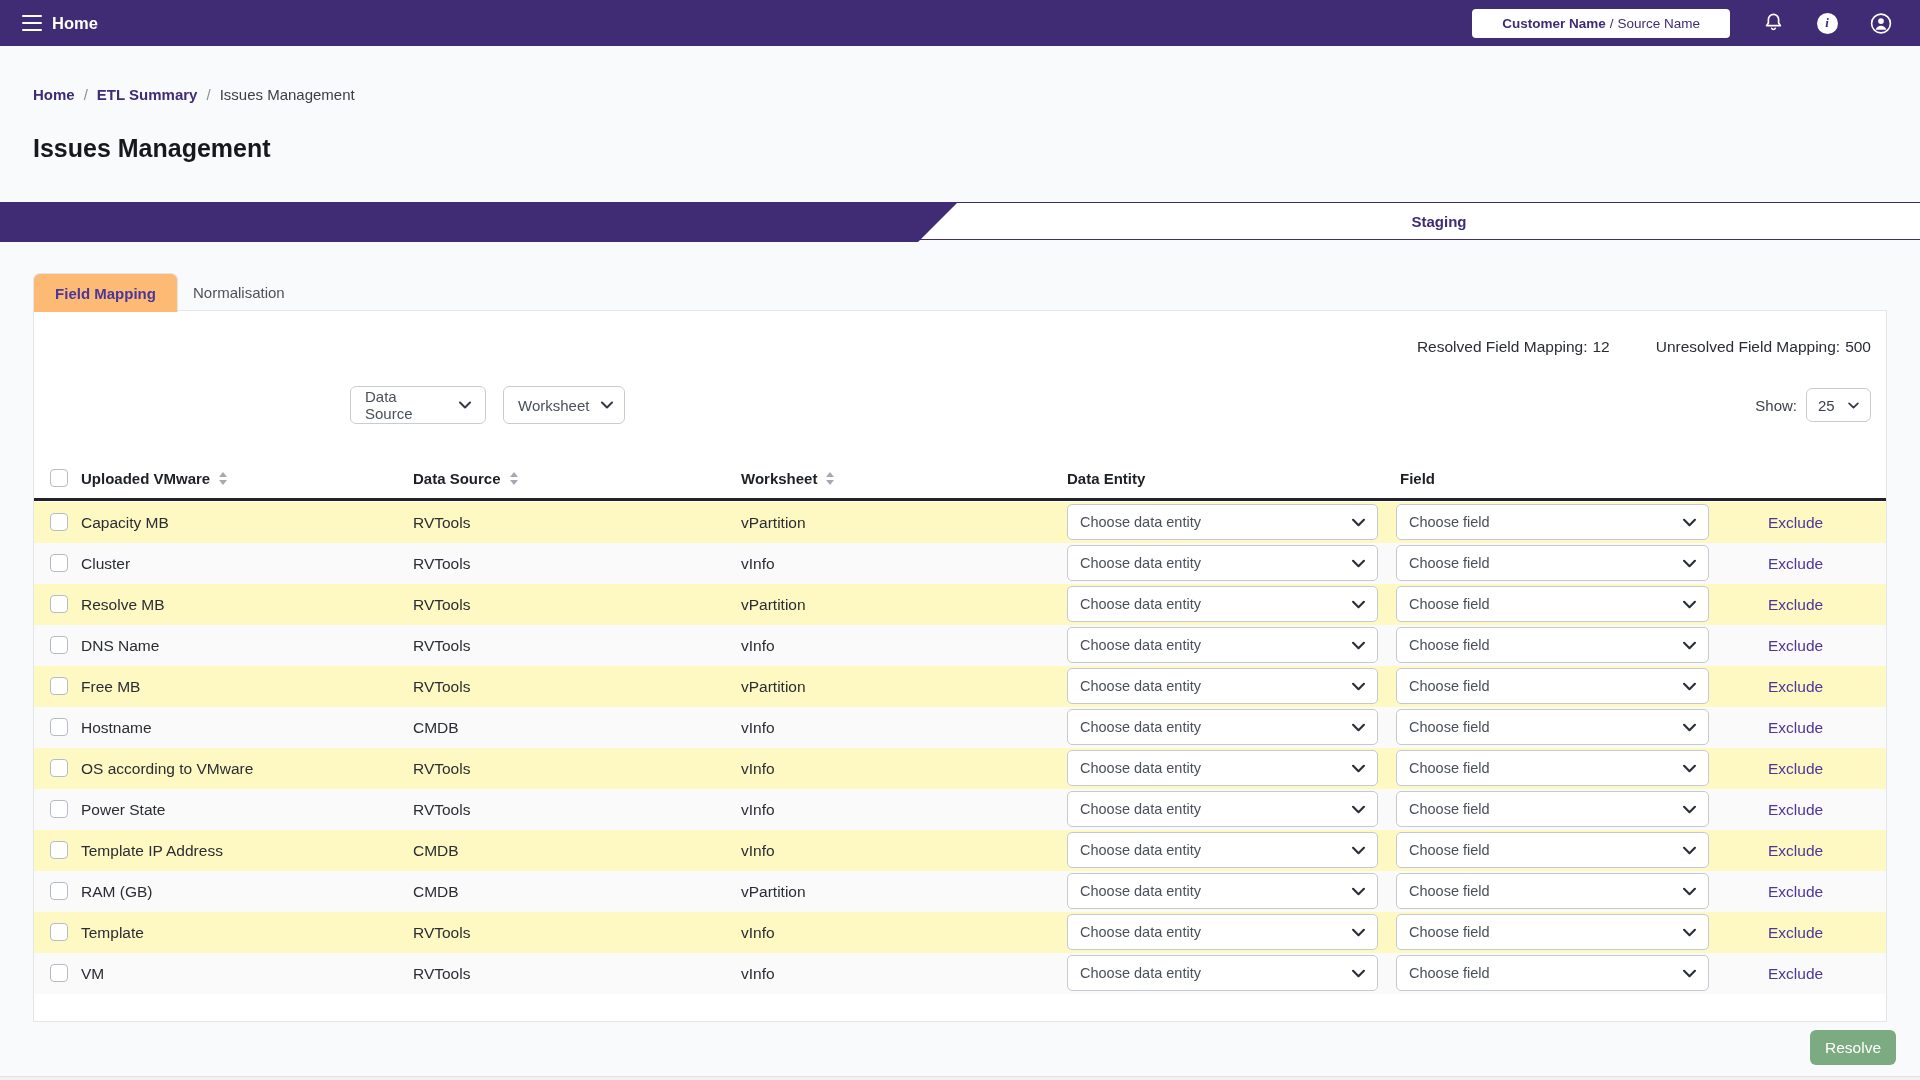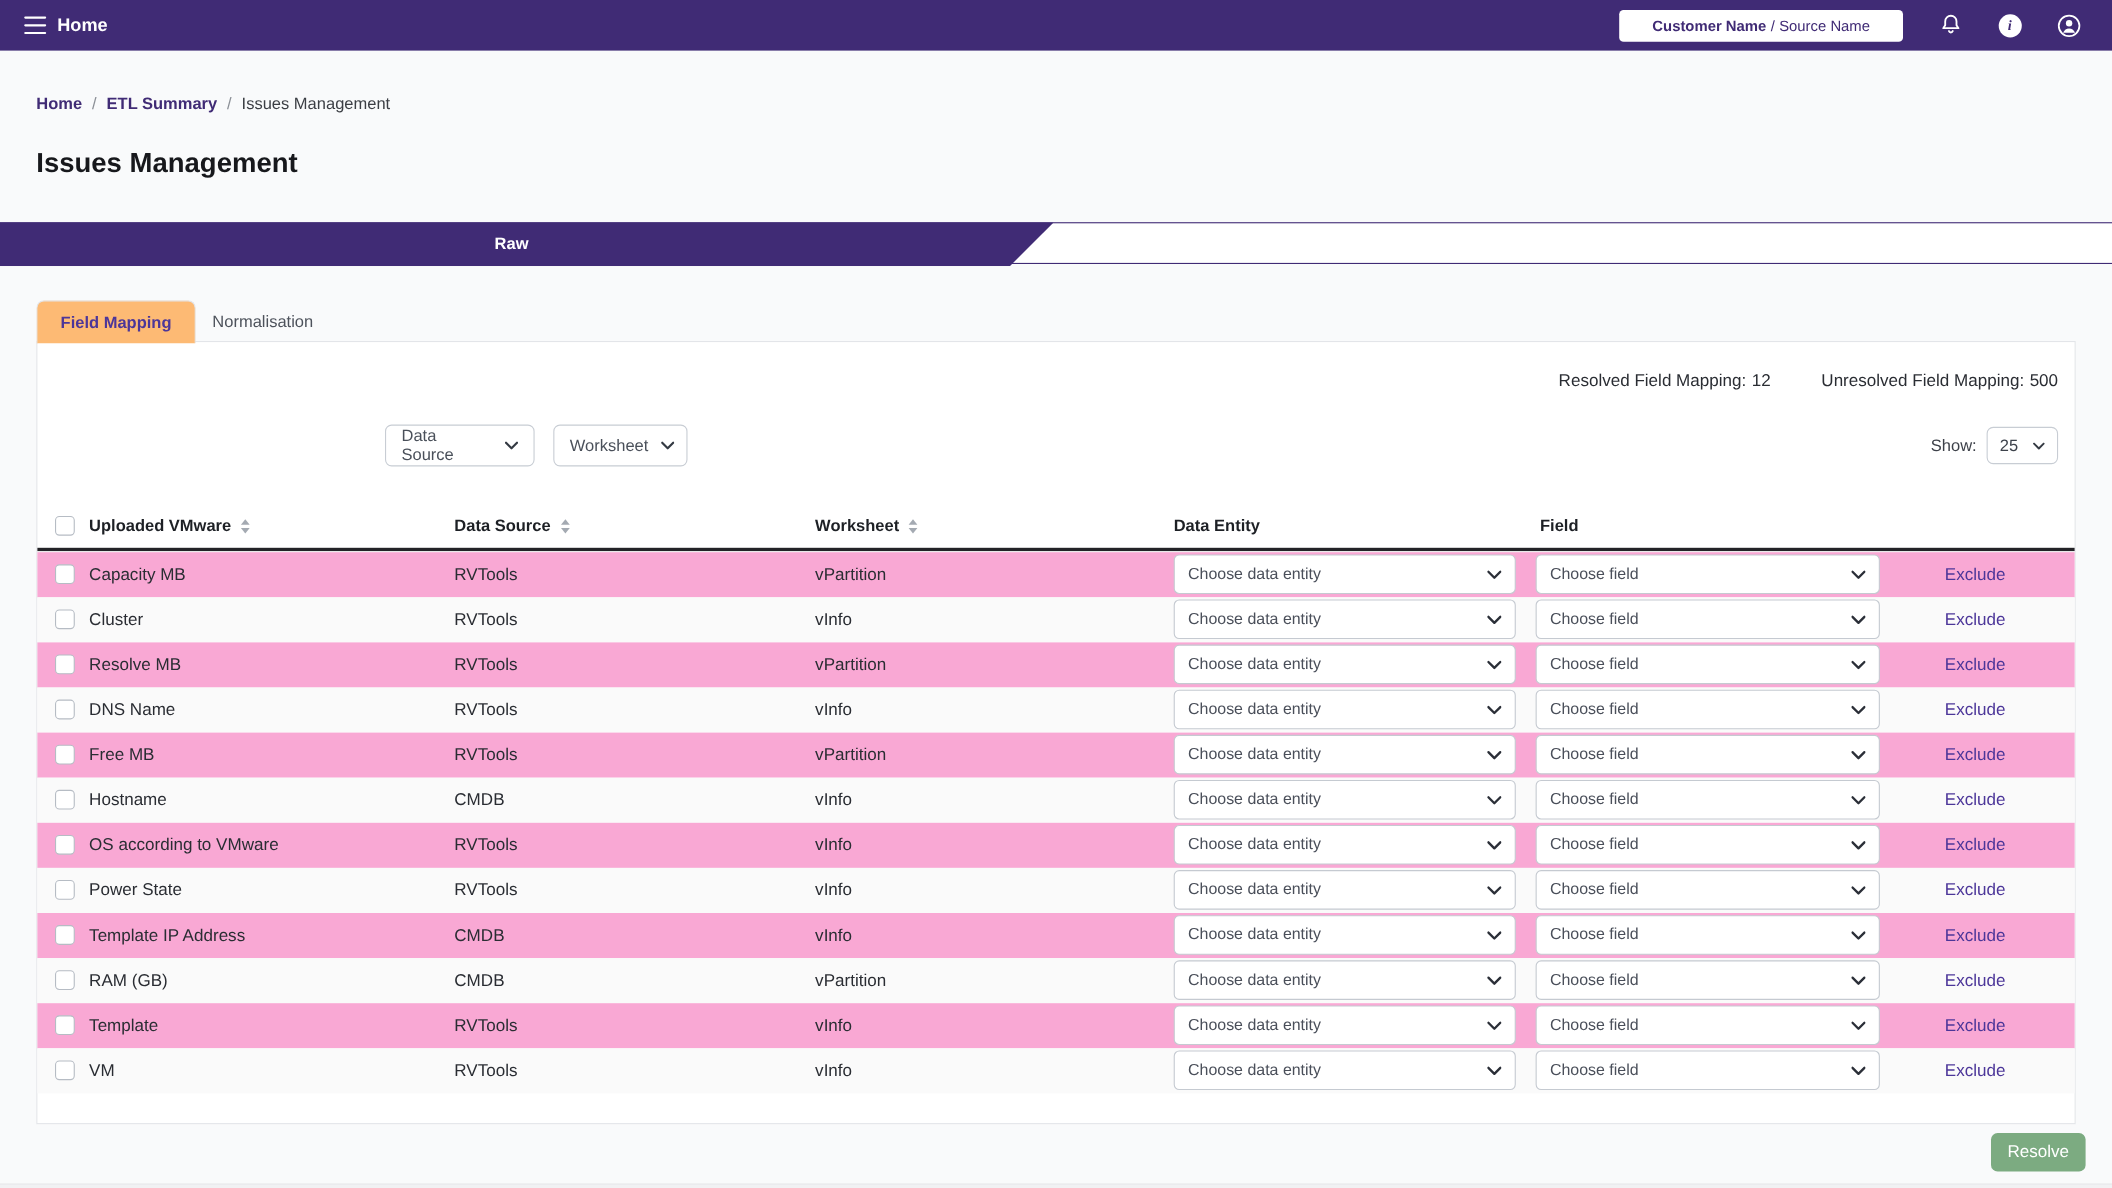--- a/index.html
+++ b/index.html
@@ -89,21 +89,21 @@
     display:flex; align-items:center; justify-content:space-between; padding:0 11px;
     font-size:15px; color:#3d424b; cursor:pointer; }
 
   
   .table-header { position:absolute; left:0; top:148px; width:100%; height:42px;
     border-bottom:3px solid #232327; }
   .hdr-cell { position:absolute; top:0; height:39px; display:flex; align-items:center;
     font-size:15px; font-weight:bold; color:#1d2025; gap:9px; }
   .table-body { position:absolute; left:0; top:191px; width:100%; }
   .table-row { position:relative; width:100%; height:41px; background:#fafafa; }
-  .table-row.alt { background:#f9a8d4; }
+  .table-row.alt { background:#fef9c3; }
   .cell { position:absolute; top:0; height:41px; line-height:41px; font-size:15.5px; color:#2a2d33; white-space:nowrap; }
   .col-uploaded{ left:47px; }
   .col-source  { left:379px; }
   .col-worksheet{ left:707px; }
   .col-entity  { left:1033px; }
   .col-field-h { left:1366px; }
   .col-exclude { left:1734px; }
 
   .checkbox { appearance:none; -webkit-appearance:none; width:18px; height:18px; background:#fff;
     border:1.5px solid #b6bcc4; border-radius:4px; cursor:pointer; margin:0; vertical-align:middle; }
@@ -172,21 +172,21 @@
   <span class="crumb-sep">/</span>
   <span class="crumb-link">ETL Summary</span>
   <span class="crumb-sep">/</span>
   <span class="crumb-current">Issues Management</span>
 </div>
 
 <h1 class="page-title">Issues Management</h1>
 
 <div class="stage-bar">
   <div class="raw-shape"></div>
-  <div class="raw-label">Raw</div>
+  <div class="staging-label">Staging</div>
 </div>
 
 <div class="card">
 
   <div class="tab-active">Field Mapping</div>
   <div class="tab-inactive">Normalisation</div>
 
   <div class="stats">
     <span>
       <span class="stat-label">Resolved Field Mapping:</span><span class="stat-value">12</span>

